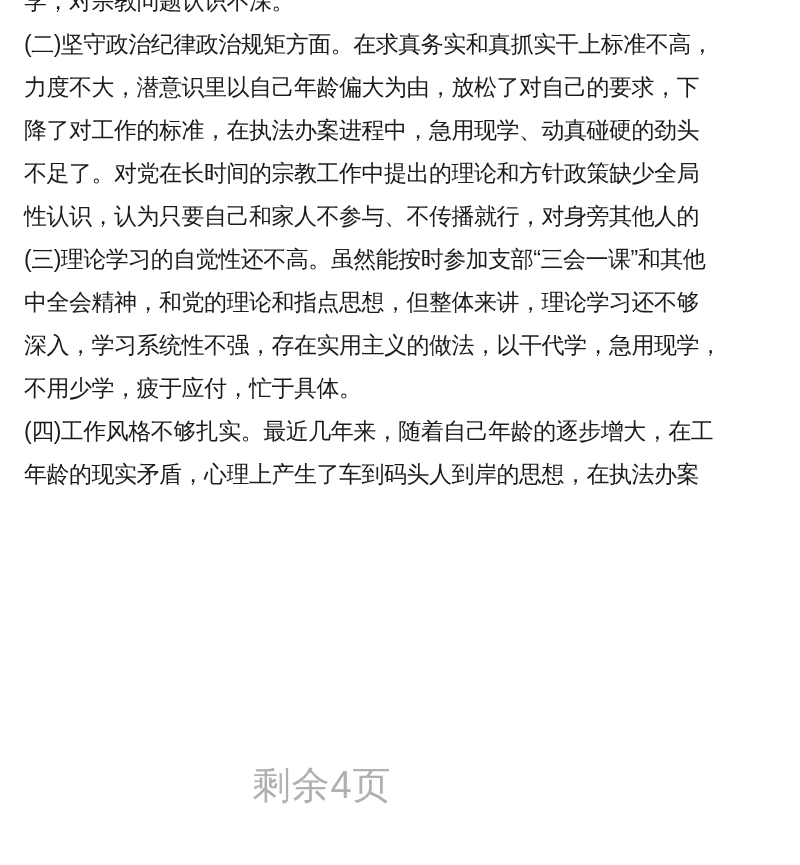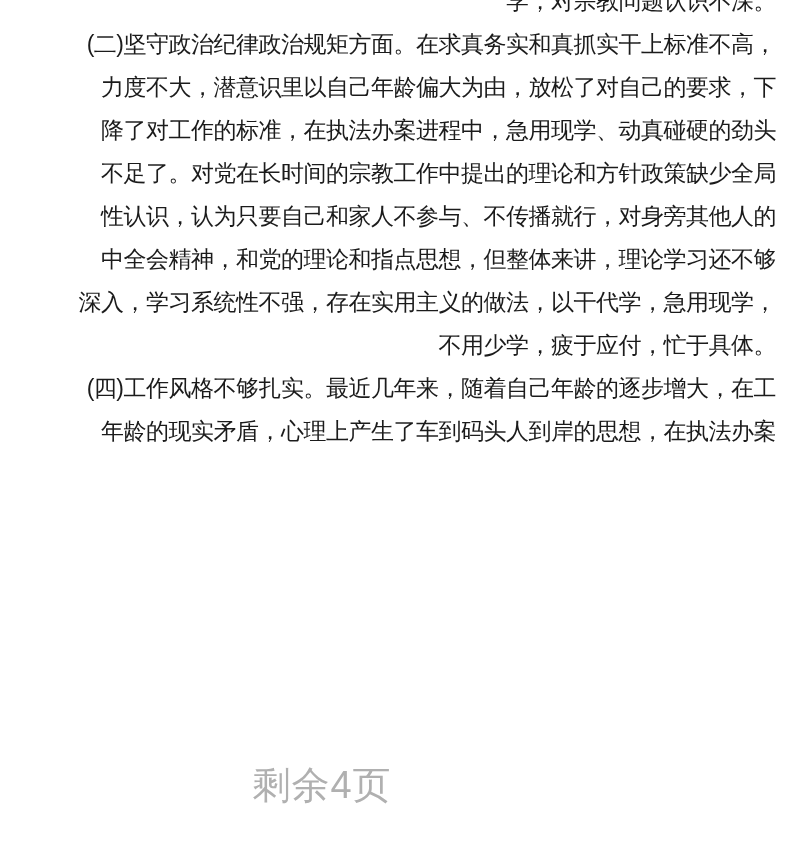--- a/index.html
+++ b/index.html
@@ -11,21 +11,20 @@
     height: 865px;
     background: #ffffff;
     overflow: hidden;
     position: relative;
     font-family: "Liberation Sans", "DejaVu Sans", sans-serif;
   }
   .doc-page {
     position: absolute;
     inset: 0;
     background: #ffffff;
-    text-align: right;
   }
   .doc-text {
     position: absolute;
     left: 24px;
     top: -20px;
     width: 752px;
     color: #1b1b1b;
     font-size: 23px;
     line-height: 43px;
     letter-spacing: -0.5px;
@@ -55,20 +54,21 @@
 
 <div class="doc-page">
 
   <div class="doc-text">
     <div class="line">学，对宗教问题认识不深。</div>
     <div class="line">(二)坚守政治纪律政治规矩方面。在求真务实和真抓实干上标准不高，</div>
     <div class="line">力度不大，潜意识里以自己年龄偏大为由，放松了对自己的要求，下</div>
     <div class="line">降了对工作的标准，在执法办案进程中，急用现学、动真碰硬的劲头</div>
     <div class="line">不足了。对党在长时间的宗教工作中提出的理论和方针政策缺少全局</div>
     <div class="line">性认识，认为只要自己和家人不参与、不传播就行，对身旁其他人的</div>
+    <div class="line">(三)理论学习的自觉性还不高。虽然能按时参加支部“三会一课”和其他</div>
     <div class="line">中全会精神，和党的理论和指点思想，但整体来讲，理论学习还不够</div>
     <div class="line">深入，学习系统性不强，存在实用主义的做法，以干代学，急用现学，</div>
     <div class="line">不用少学，疲于应付，忙于具体。</div>
     <div class="line">(四)工作风格不够扎实。最近几年来，随着自己年龄的逐步增大，在工</div>
     <div class="line">年龄的现实矛盾，心理上产生了车到码头人到岸的思想，在执法办案</div>
   </div>
 
   <div class="footer-note">
     <span>剩余4页</span>
   </div>

